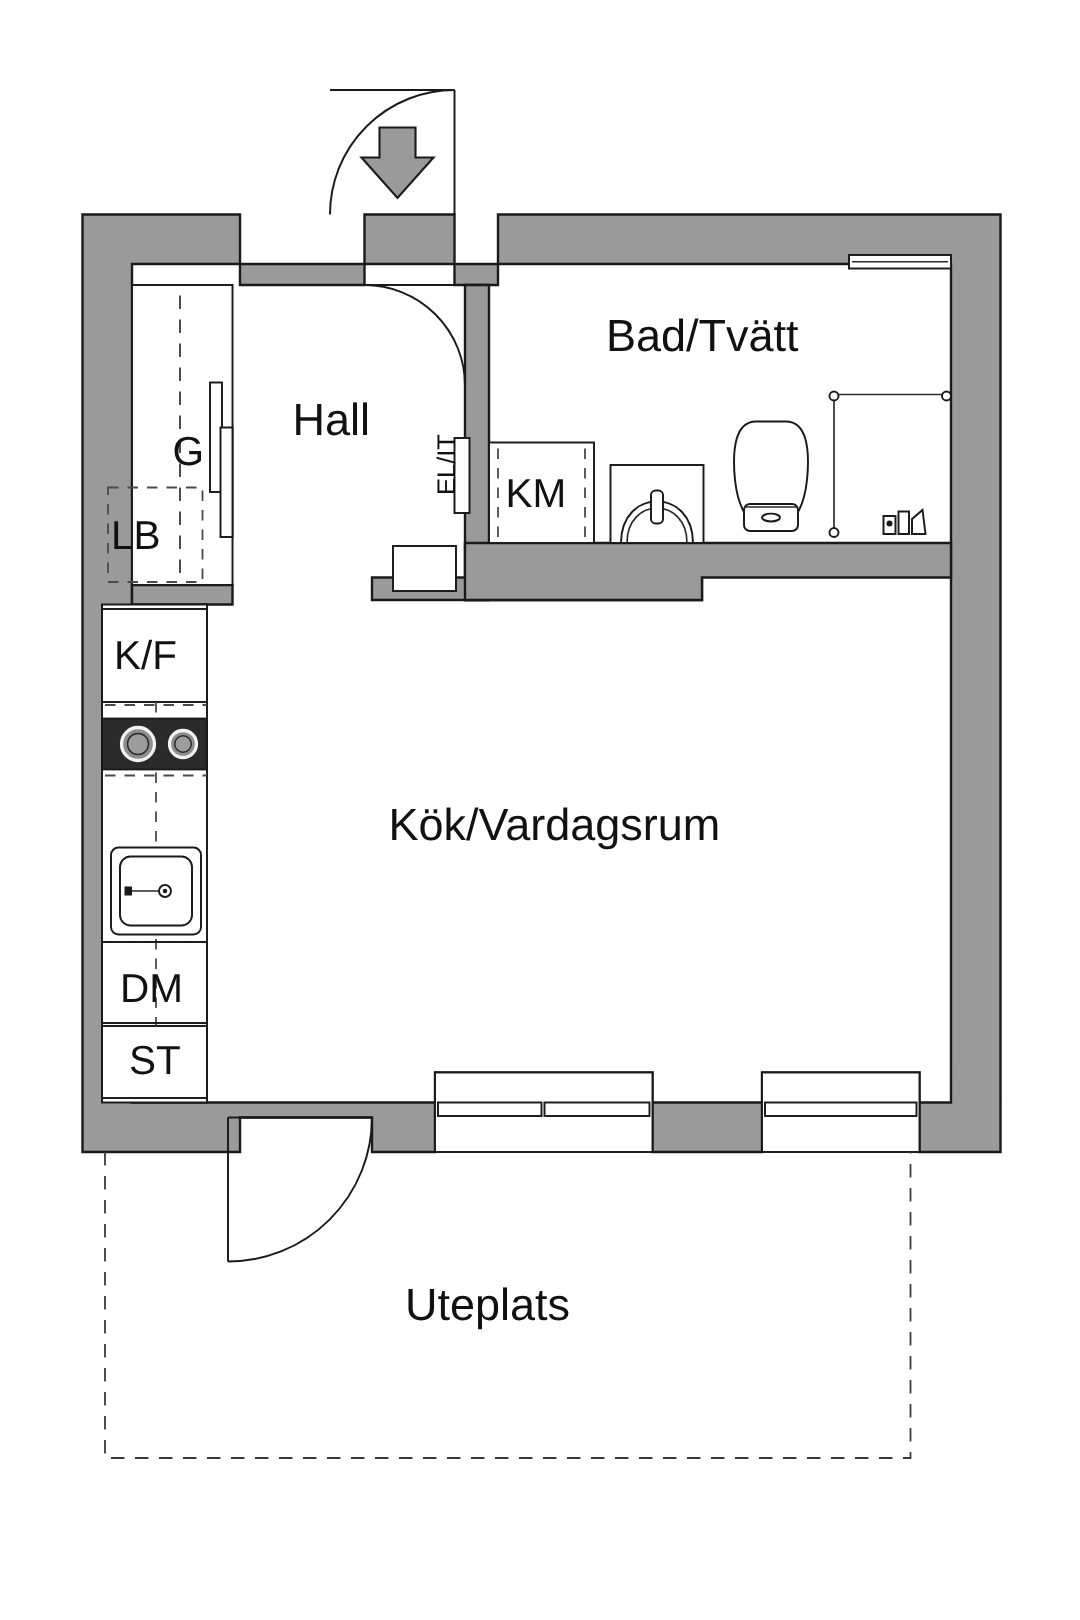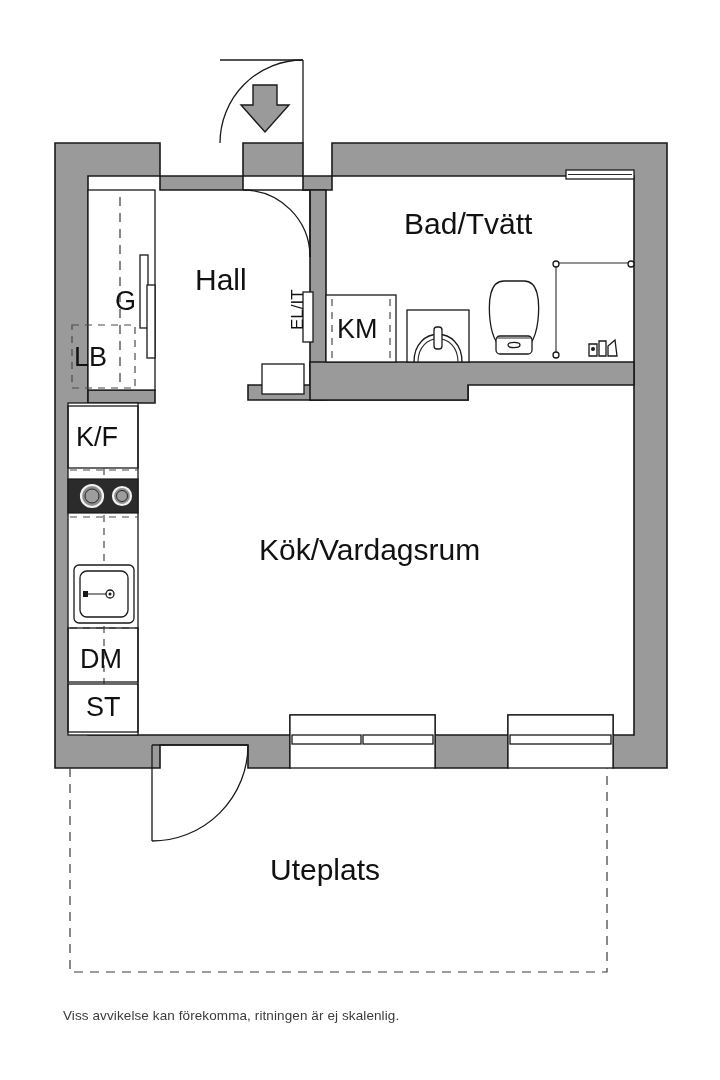--- a/index.html
+++ b/index.html
@@ -251,15 +251,14 @@
       <path class="dashline" d="M 70,768 L 70,972 L 607,972 L 607,768"></path>
     </g>
 
     <text class="room-label" x="195" y="290">Hall</text>
     <text class="room-label" x="404" y="234">Bad/Tvätt</text>
     <text class="room-label" x="259" y="560">Kök/Vardagsrum</text>
     <text class="room-label" x="270" y="880">Uteplats</text>
 
   </svg>
 
-  <div class="disclaimer">Viss avvikelse kan förekomma, ritningen är ej skalenlig.</div>
 
 </div>
 
 </body></html>

